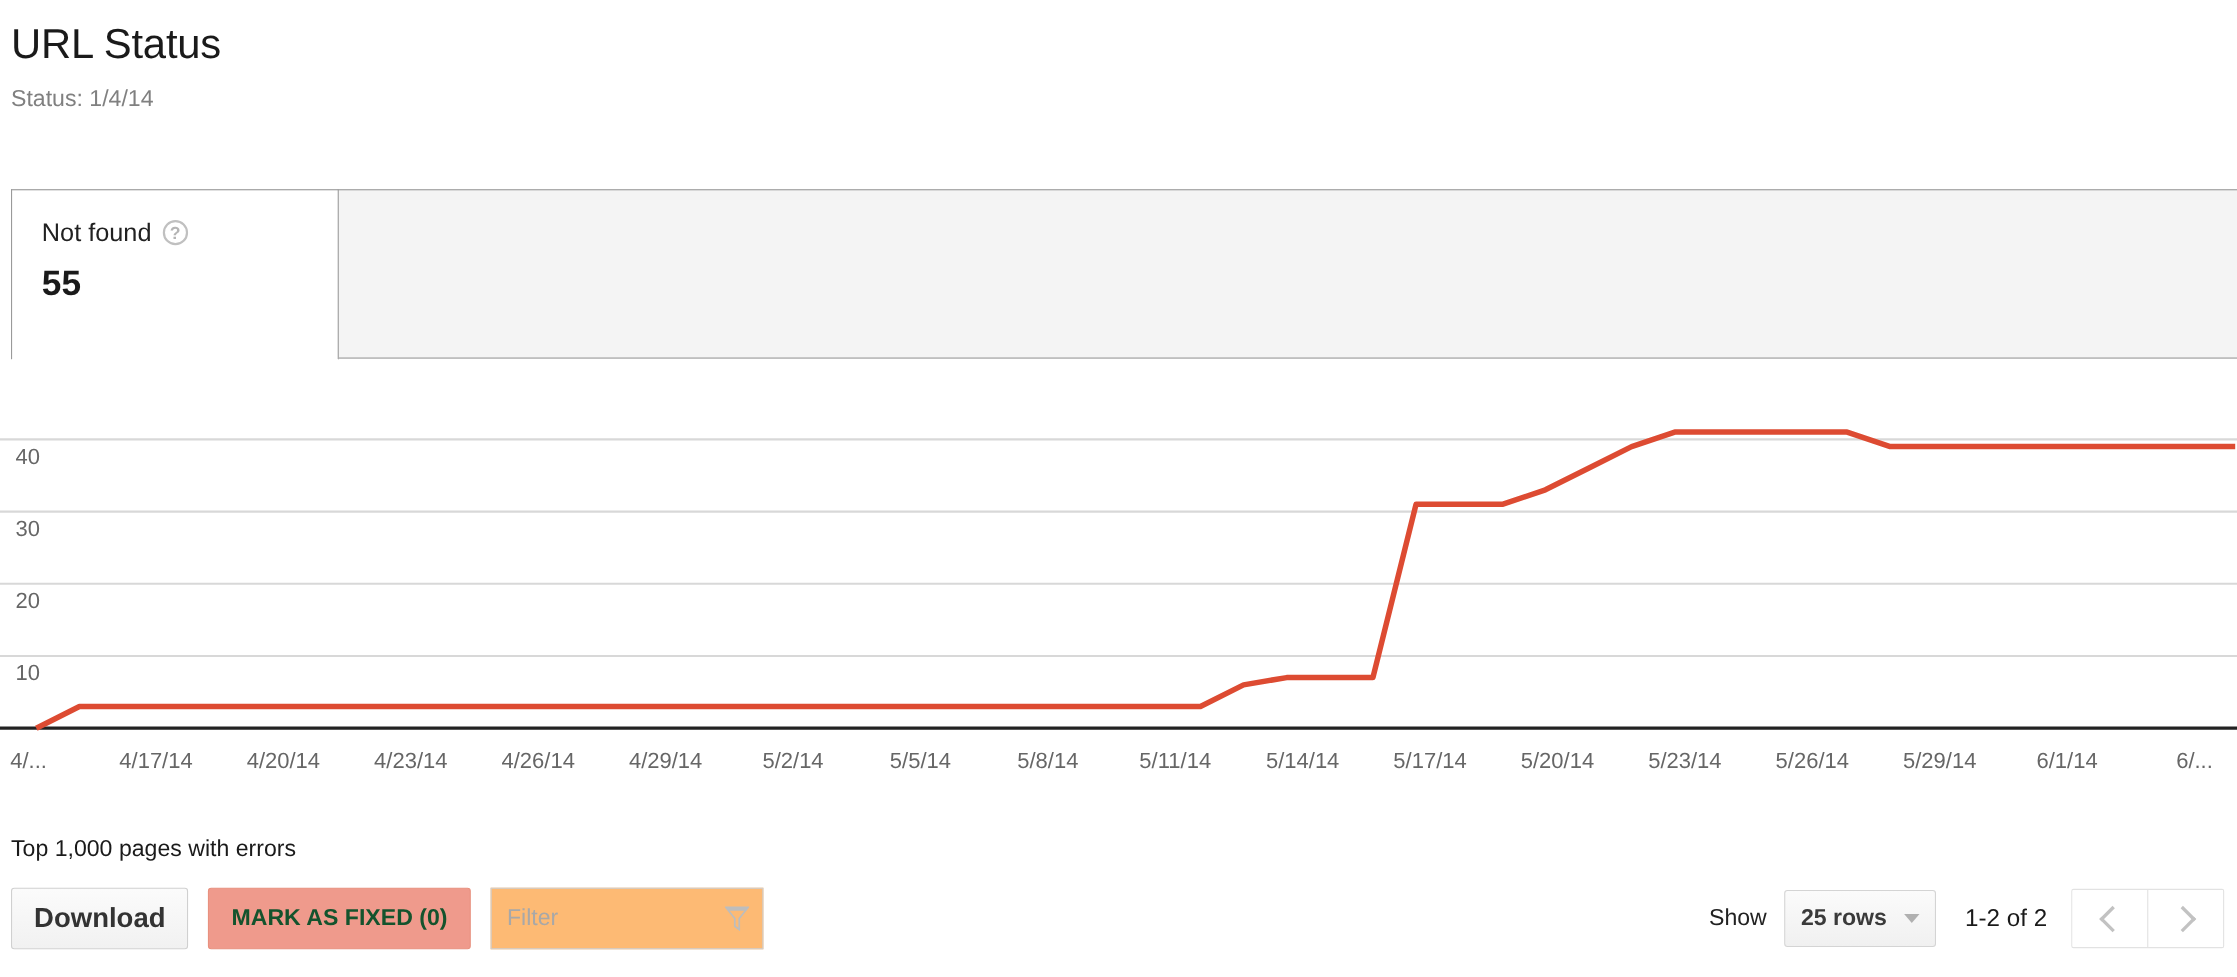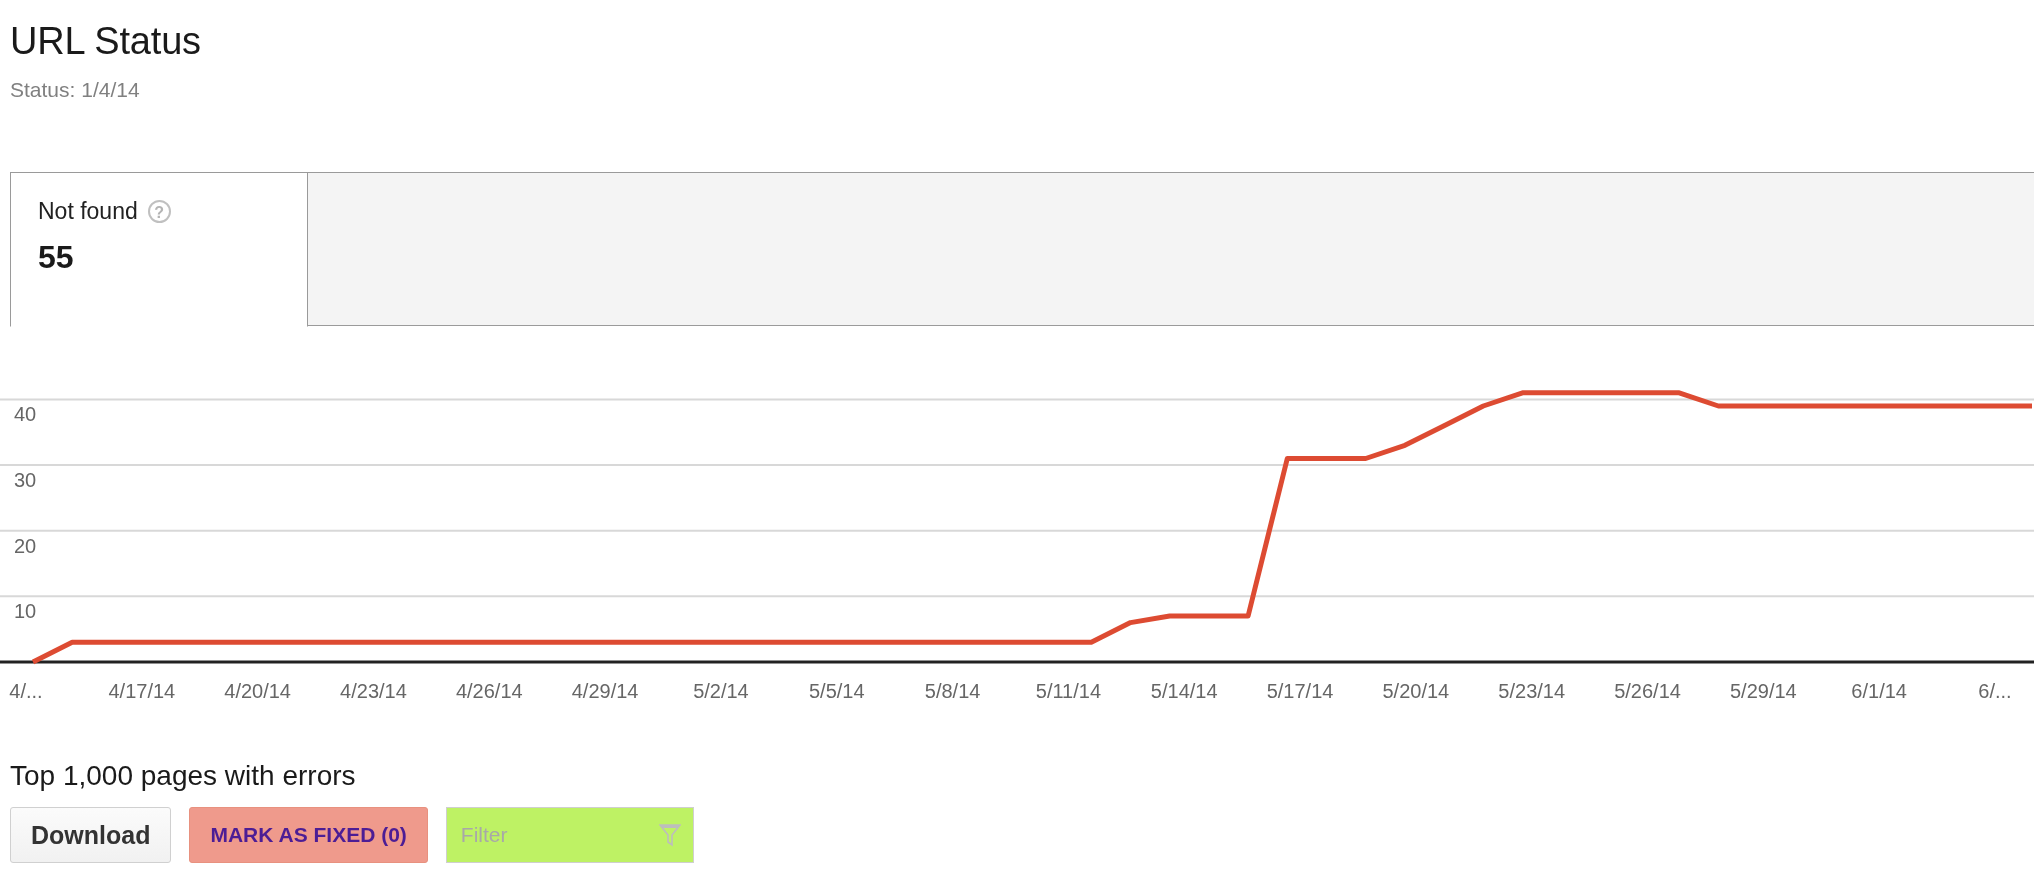--- a/index.html
+++ b/index.html
@@ -105,21 +105,21 @@
     width: 2034px;
     height: 390px;
   }
   .chart-svg { display: block; }
 
   
   .table-header {
     position: absolute;
     left: 10px;
     top: 760px;
-    font-size: 28px;
+    font-size: 21px;
     color: #1a1a1a;
   }
   .toolbar {
     position: absolute;
     left: 10px;
     top: 805px;
     right: 12px;
     height: 60px;
     display: flex;
     align-items: center;
@@ -139,34 +139,34 @@
     cursor: pointer;
   }
   .btn-markfixed {
     height: 56px;
     margin-left: 18px;
     padding: 0 20px;
     display: inline-flex;
     align-items: center;
     font-size: 21px;
     font-weight: bold;
-    color: #4c1d95;
+    color: #14532d;
     background: #ef9a8c;
     border: 1px solid #e8917f;
     border-radius: 3px;
     box-sizing: border-box;
     cursor: pointer;
   }
   .filter-box {
     position: relative;
     margin-left: 18px;
     width: 248px;
     height: 56px;
     border: 1px solid #cfcfcf;
-    background: #bef264;
+    background: #fdba74;
     box-sizing: border-box;
     display: flex;
     align-items: center;
     cursor: text;
   }
   .filter-input {
     border: none;
     outline: none;
     font-family: "Liberation Sans", sans-serif;
     font-size: 21px;
@@ -314,13 +314,29 @@
   <div class="btn-markfixed">MARK AS FIXED (0)</div>
 
   <div class="filter-box">
     <input class="filter-input" type="text" placeholder="Filter" style="">
     <svg class="funnel-icon" viewBox="0 0 22 24">
       <path d="M1 2 H21 L13 12 V22 L9 19 V12 Z" fill="none" stroke="#bdbdbd" stroke-width="1.6"></path>
       <path d="M1 2 H21 L18.6 5 H3.4 Z" fill="#bdbdbd"></path>
     </svg>
   </div>
 
+  <div class="toolbar-right">
+    <span class="show-label">Show</span>
+    <div class="rows-select">
+      <span>25 rows</span>
+      <span class="caret-down"></span>
+    </div>
+    <span class="range-label">1-2 of 2</span>
+    <div class="pager">
+      <div class="pager-btn">
+        <span class="chev left"></span>
+      </div>
+      <div class="pager-btn">
+        <span class="chev right"></span>
+      </div>
+    </div>
+  </div>
 </div>
 
 </body></html>

